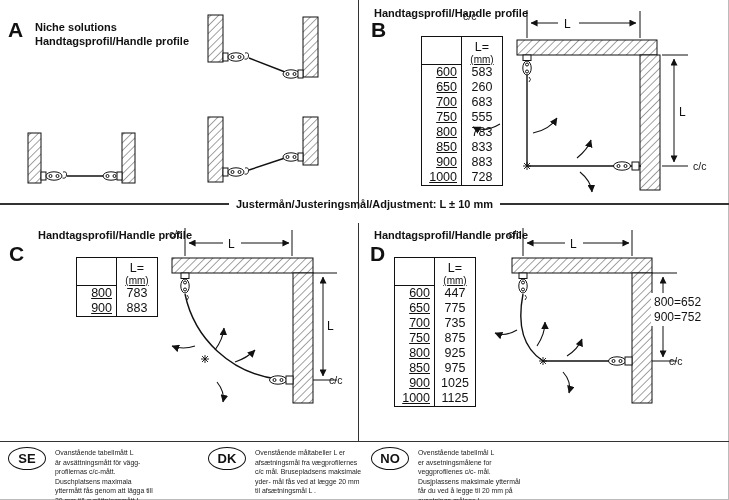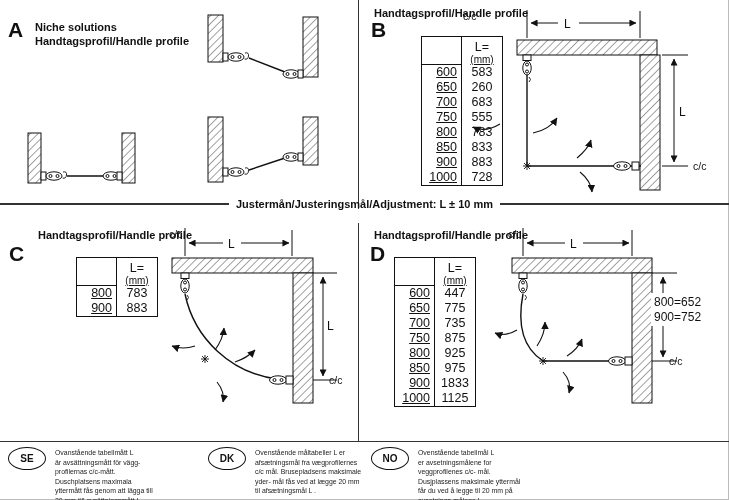--- a/index.html
+++ b/index.html
@@ -28,21 +28,21 @@
   .l-mm{font-size:10px;line-height:11px;text-decoration:underline;}
   .dim-table tbody td{height:15px;line-height:15px;}
   
   svg text{font-family:"Liberation Sans",sans-serif;fill:#111;}
   .t-cc{font-size:10.5px;}
   .t-L{font-size:12px;}
   .t-ann{font-size:12px;}
   
   .note{position:absolute;top:447px;display:flex;gap:9px;}
   .badge{flex:0 0 auto;width:36px;height:21px;border:1.7px solid #111;border-radius:50%;
-         display:flex;align-items:center;justify-content:center;font-size:10px;font-weight:bold;}
+         display:flex;align-items:center;justify-content:center;font-size:13px;font-weight:bold;}
   .note-text{font-size:6.9px;line-height:9.6px;white-space:pre-line;color:#222;padding-top:1px;}
 </style>
 </head>
 <body>
 
 <div class="page">
 
   <div class="quad-letter" style="left:8px;top:20px">A</div>
   <div class="quad-title" style="left:35px;top:21px">
     <div>Niche solutions</div>
@@ -331,21 +331,21 @@
       <tr>
           <td class="c1">800</td>
           <td class="c2">925</td>
         </tr>
       <tr>
           <td class="c1">850</td>
           <td class="c2">975</td>
         </tr>
       <tr>
           <td class="c1">900</td>
-          <td class="c2">1833</td>
+          <td class="c2">1025</td>
         </tr>
       <tr>
           <td class="c1">1000</td>
           <td class="c2">1125</td>
         </tr>
     </tbody>
   </table>
 
   <svg class="abs" style="left:455px;top:222px" width="274" height="216">
     <defs>

